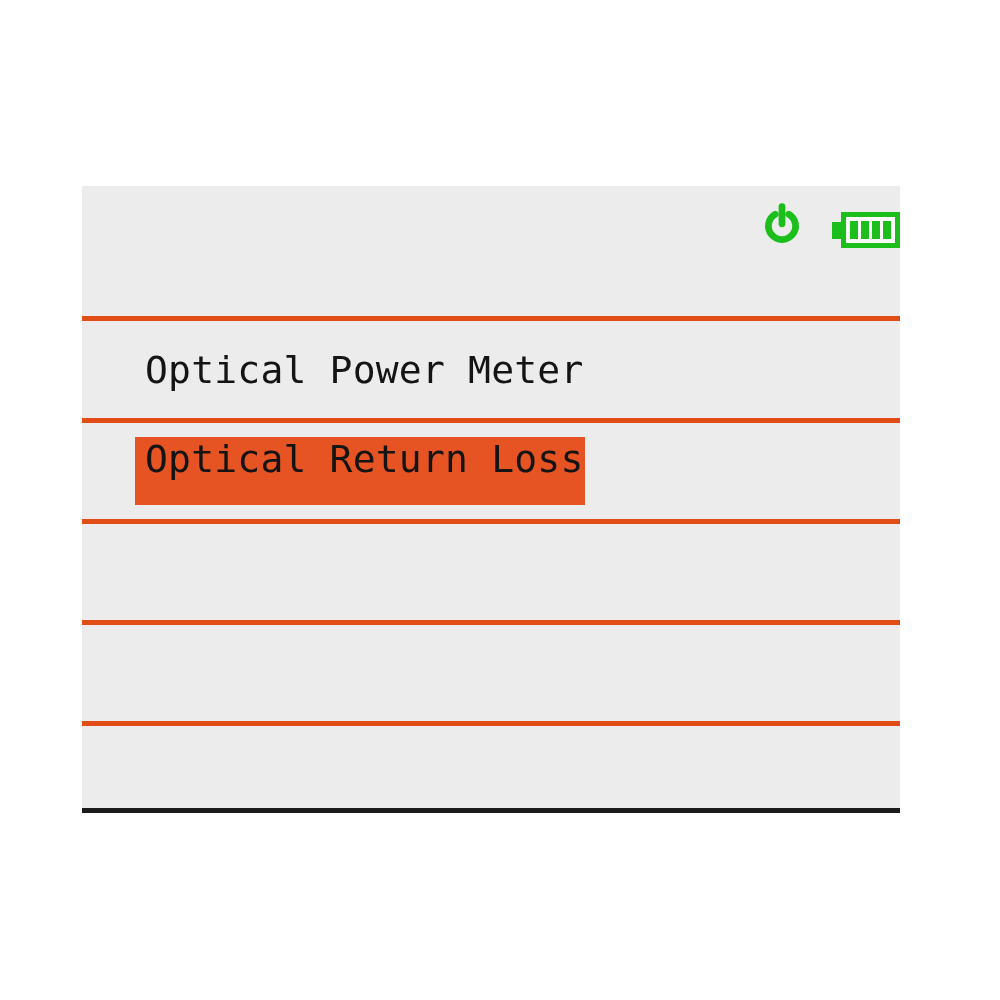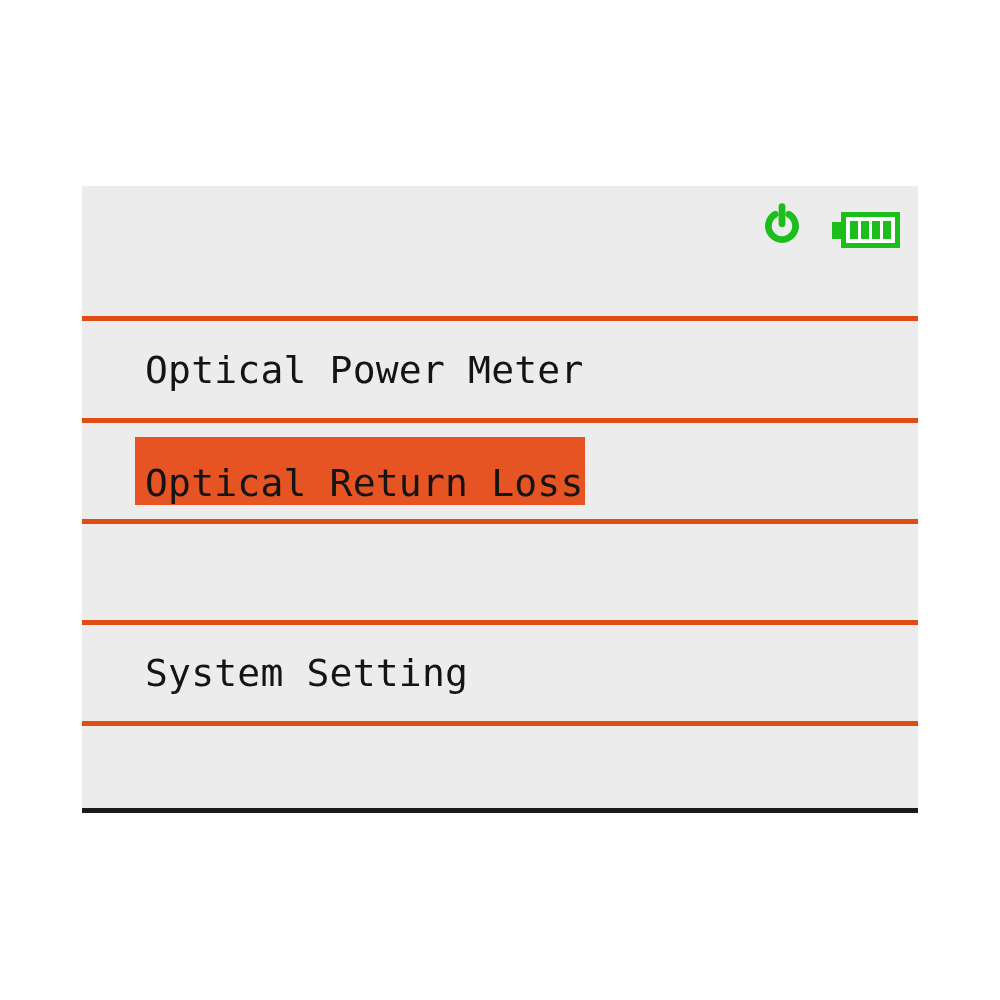--- a/index.html
+++ b/index.html
@@ -5,21 +5,21 @@
   html, body {
     margin: 0;
     padding: 0;
     width: 1000px;
     height: 1000px;
     background: #ffffff;
     font-family: "DejaVu Sans Mono", "Liberation Mono", monospace;
   }
   .screen {
     position: relative;
-    width: 1000px;
+    width: 900px;
     height: 1000px;
     background: #ffffff;
     overflow: hidden;
   }
   .panel {
     position: absolute;
     left: 82px;
     top: 186px;
     width: 836px;
     height: 627px;
@@ -99,21 +99,21 @@
     color: #141414;
     white-space: pre;
     cursor: default;
   }
   .row1 { top: 135px; height: 97px; }
   .row2 { top: 237px; height: 96px; }
   .row3 { top: 338px; height: 96px; }
   .row4 { top: 439px; height: 96px; }
   .highlight {
     display: inline-flex;
-    align-items: flex-end;
+    align-items: flex-start;
     height: 68px;
     margin-left: -10px;
     padding: 0 2px 0 10px;
     background: #E65423;
   }
 </style>
 </head>
 <body>
 
 <div class="screen">
@@ -143,19 +143,16 @@
 
     <div class="menu-row row1">
       <span>Optical Power Meter</span>
     </div>
 
     <div class="menu-row row2">
       <span class="highlight"><span>Optical Return Loss</span></span>
     </div>
 
 
-    <div class="menu-row row4">
-      <span>System Setting</span>
-    </div>
 
     <div class="bottom-bar"></div>
   </div>
 </div>
 
 </body></html>

